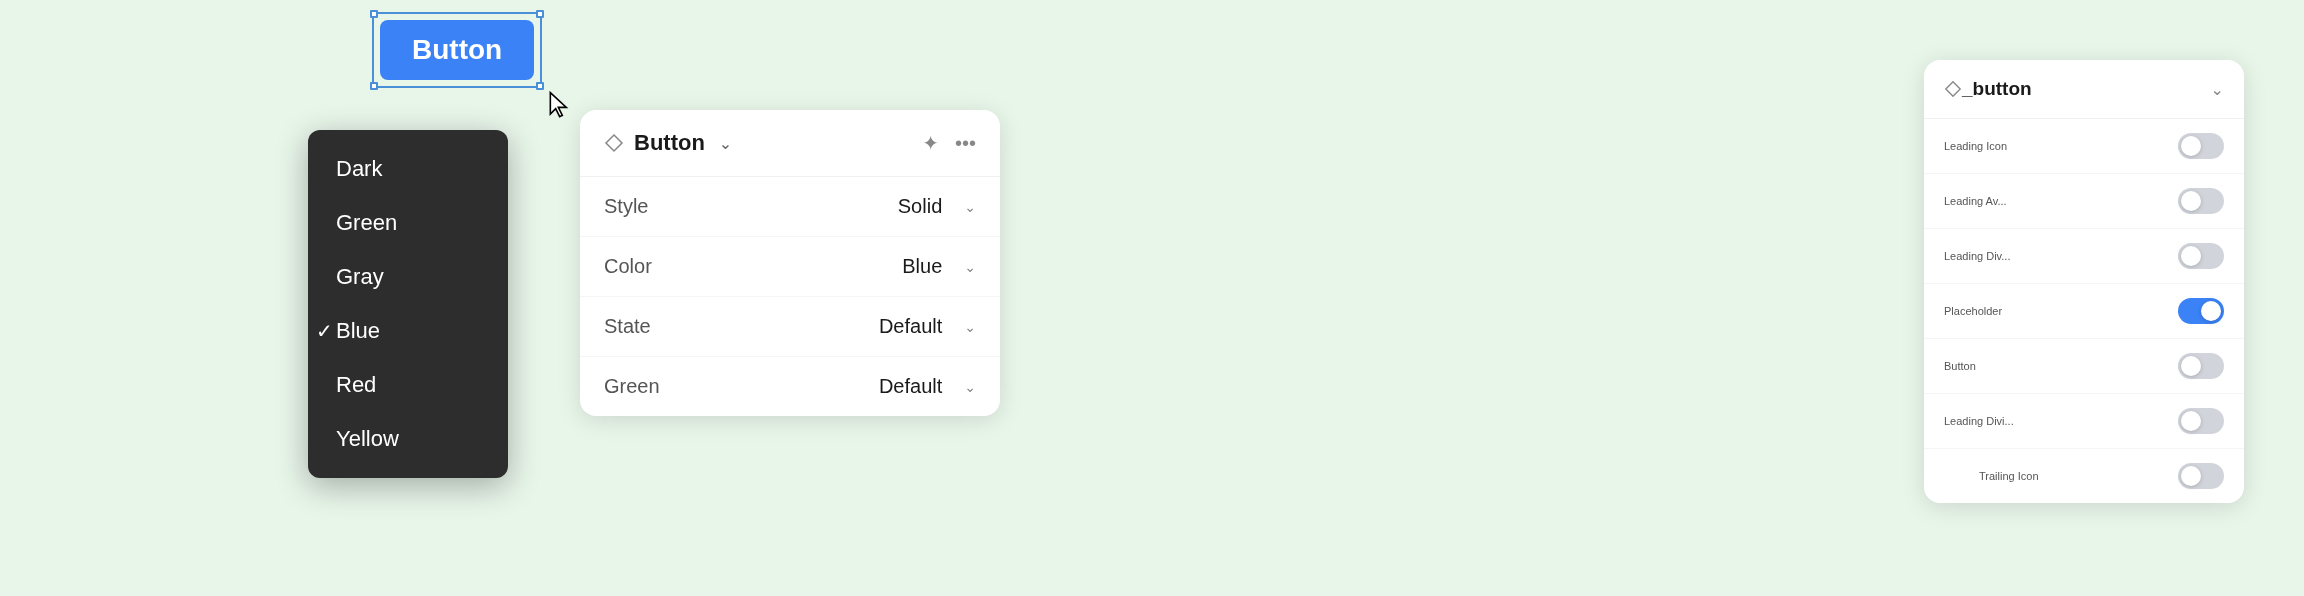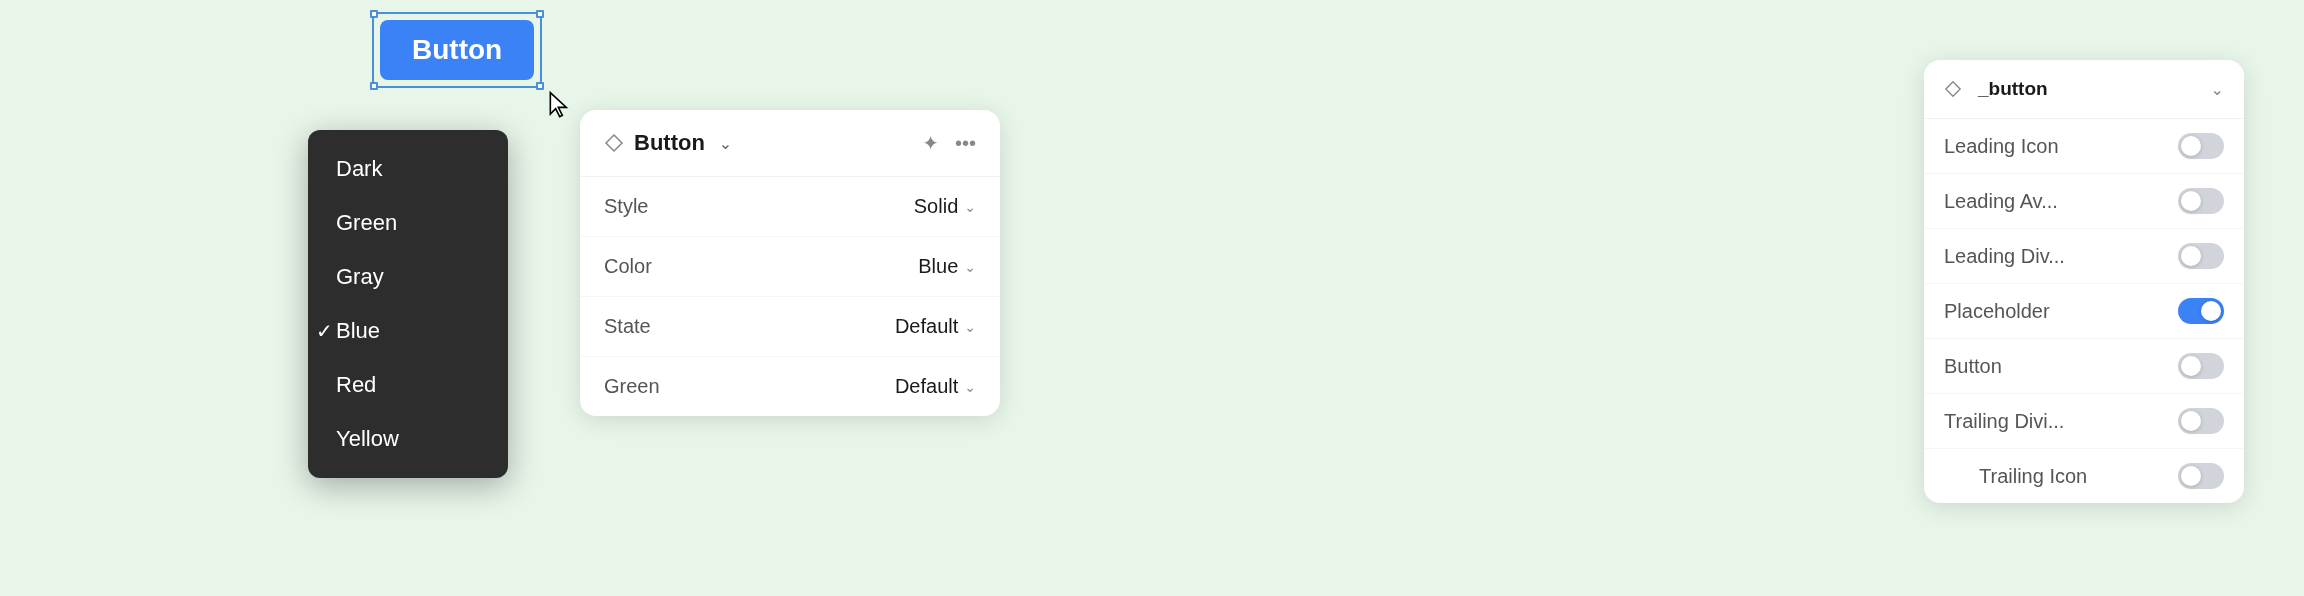--- a/index.html
+++ b/index.html
@@ -187,21 +187,21 @@
     }
 
     .row-label {
       font-size: 20px;
       color: #555;
     }
 
     .row-value {
       display: flex;
       align-items: center;
-      gap: 6px;
+      gap: 22px;
       font-size: 20px;
       font-weight: 500;
       color: #1a1a1a;
       cursor: pointer;
     }
 
     .row-value .caret {
       font-size: 14px;
       color: #888;
     }
@@ -214,21 +214,21 @@
       width: 320px;
       background: white;
       border-radius: 16px;
       box-shadow: 0 4px 24px rgba(0,0,0,0.12);
       overflow: hidden;
     }
 
     .right-panel-header {
       display: flex;
       align-items: center;
-      gap: 16px;
+      gap: 0;
       padding: 18px 20px;
       border-bottom: 1px solid #f0f0f0;
     }
 
     .right-panel-title {
       font-size: 19px;
       font-weight: 600;
       color: #1a1a1a;
       flex: 1;
     }
@@ -240,21 +240,21 @@
       padding: 14px 20px;
       border-bottom: 1px solid #f5f5f5;
     }
 
     .right-panel-row:last-child {
       border-bottom: none;
       margin-left: 35px;
     }
 
     .right-row-label {
-      font-size: 20px;
+      font-size: 11px;
       color: #555;
     }
 
     
     .toggle {
       width: 46px;
       height: 26px;
       border-radius: 13px;
       position: relative;
       cursor: pointer;
@@ -417,21 +417,21 @@
   </div>
 
   <div class="right-panel-row">
     <span class="right-row-label">Button</span>
     <div class="toggle off">
       <div class="toggle-knob"></div>
     </div>
   </div>
 
   <div class="right-panel-row">
-    <span class="right-row-label">Trailing Divi...</span>
+    <span class="right-row-label">Leading Divi...</span>
     <div class="toggle off">
       <div class="toggle-knob"></div>
     </div>
   </div>
 
   <div class="right-panel-row">
     <span class="right-row-label">Trailing Icon</span>
     <div class="toggle off">
       <div class="toggle-knob"></div>
     </div>

